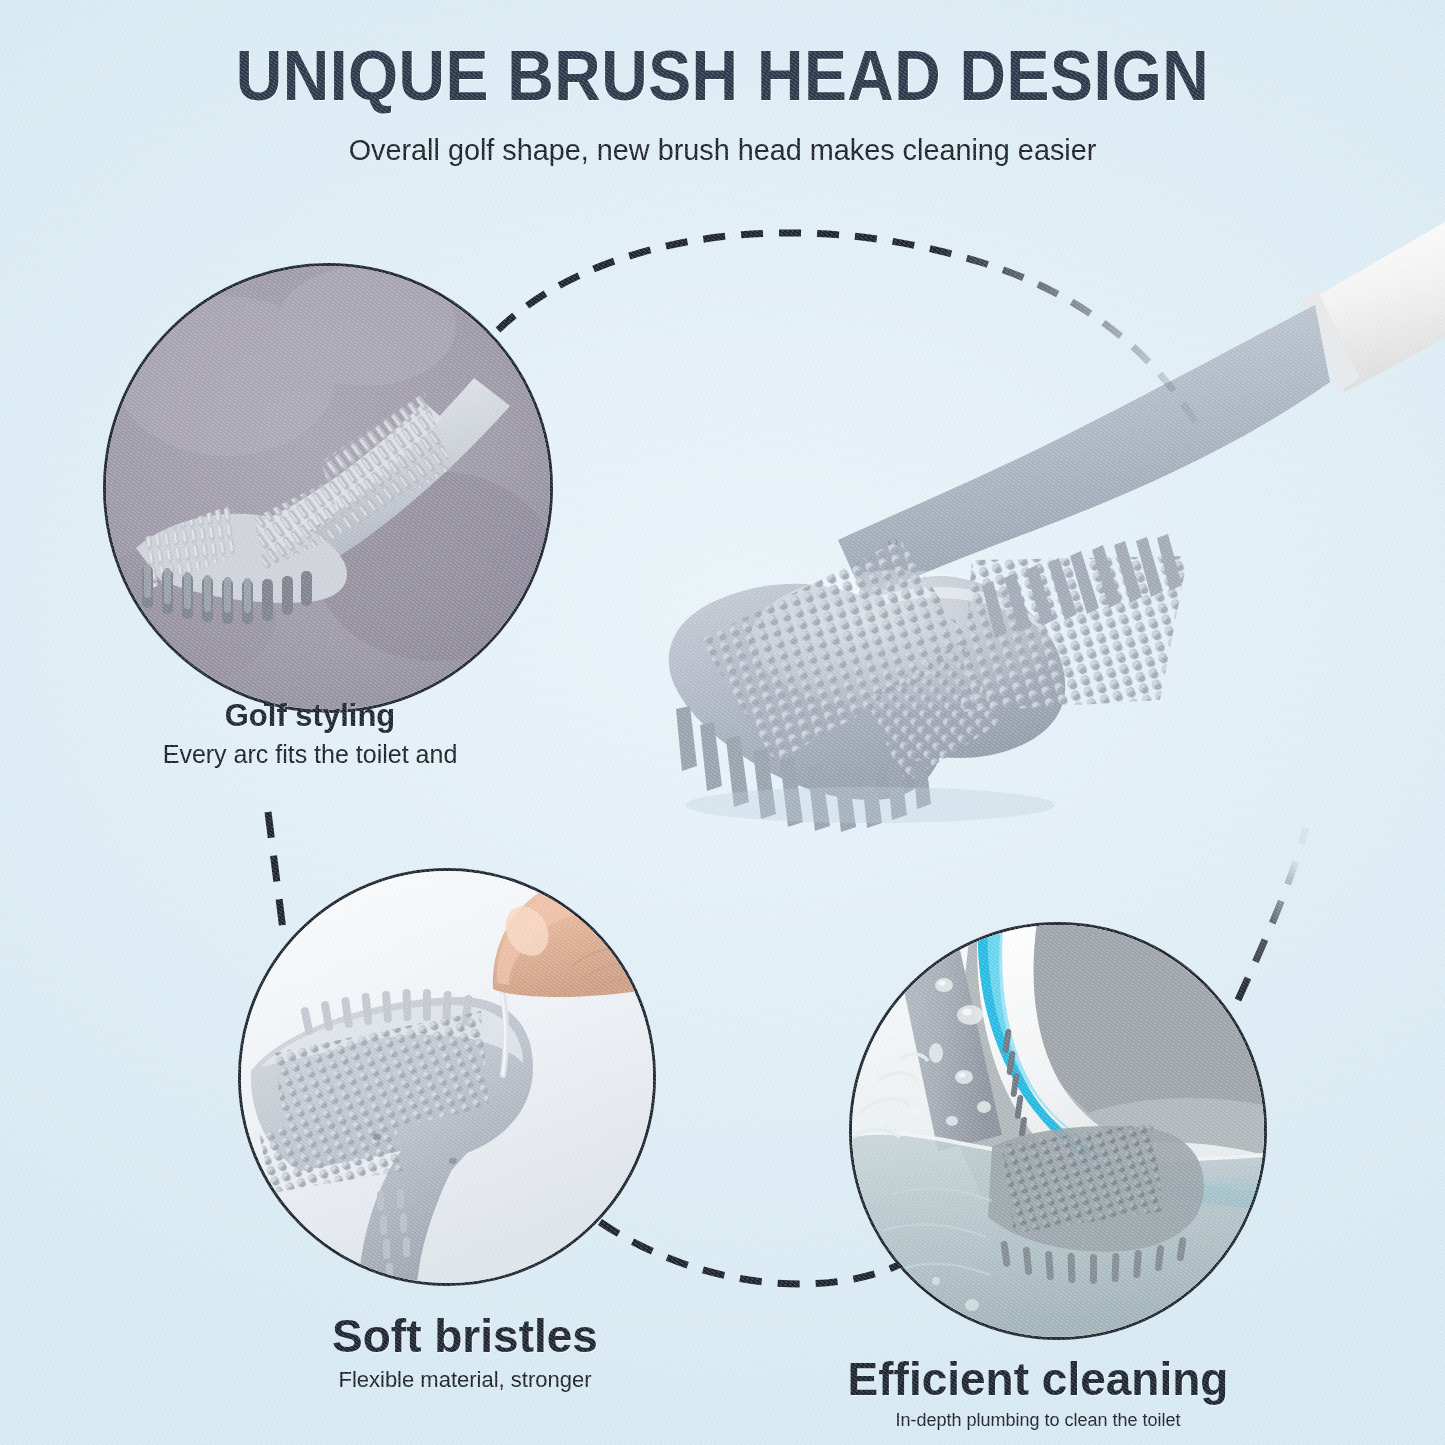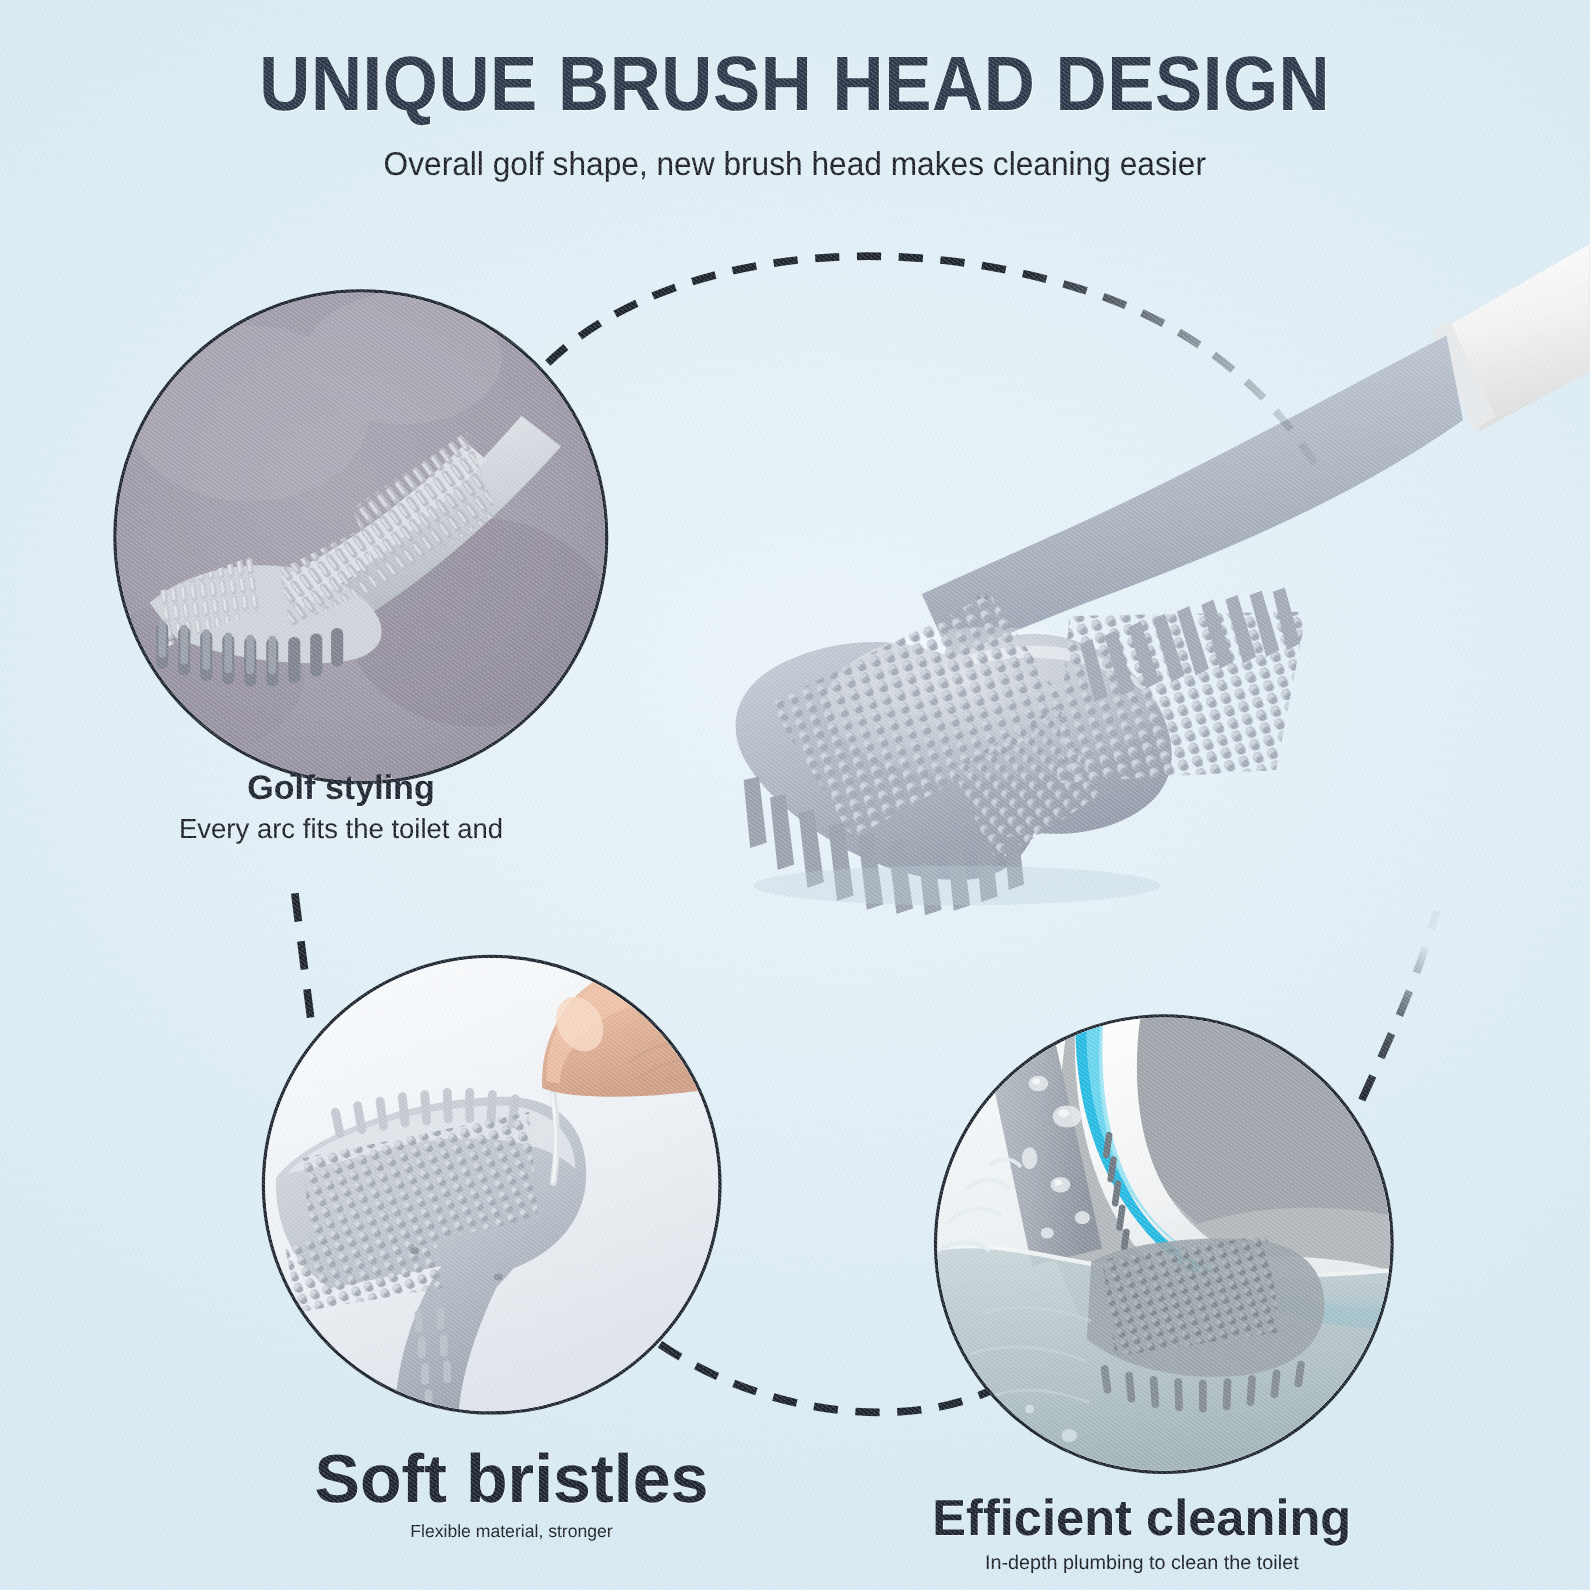--- a/index.html
+++ b/index.html
@@ -54,22 +54,22 @@
     line-height:1.05;
   }
   .caption .c-desc{
     color:#1b1f24;line-height:1.24;margin-top:6px;
   }
   #cap-golf{left:60px;top:700px;width:500px;}
   #cap-golf .c-title{font-size:31px;}
   #cap-golf .c-desc{font-size:25px;}
 
   #cap-soft{left:230px;top:1312px;width:470px;}
-  #cap-soft .c-title{font-size:62px;}
-  #cap-soft .c-desc{font-size:16px;}
+  #cap-soft .c-title{font-size:46px;}
+  #cap-soft .c-desc{font-size:22px;}
 
   #cap-eff{left:803px;top:1355px;width:470px;}
   #cap-eff .c-title{font-size:46px;}
   #cap-eff .c-desc{font-size:18px;}
 
   
   .circle{
     position:absolute;border-radius:50%;
     border:3px solid #20262f;
     overflow:hidden;

